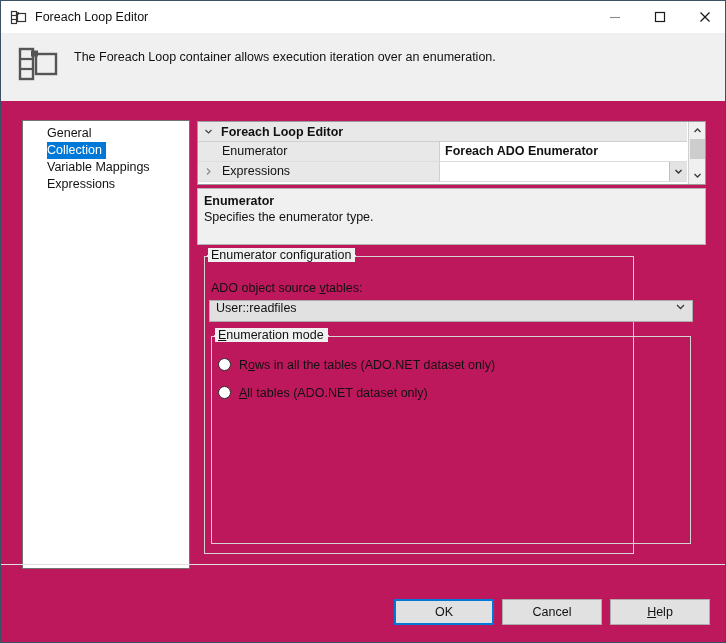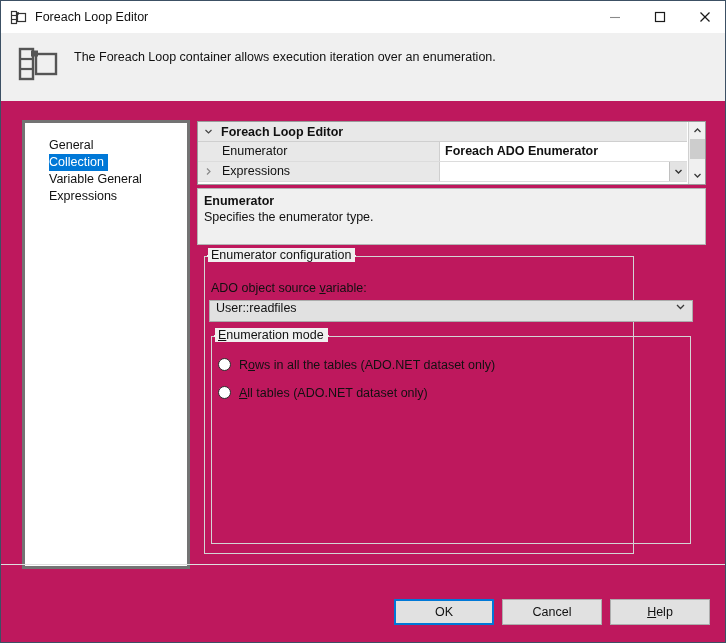--- a/index.html
+++ b/index.html
@@ -84,22 +84,22 @@
   }
 
   
   .sidebar {
     position: absolute;
     left: 21px; top: 119px;
     width: 168px;
     height: 449px;
     box-sizing: border-box;
     background: #ffffff;
-    border: 3px solid #737373;
-    padding-top: 14px;
+    border: 1px solid #737373;
+    padding-top: 4px;
     overflow: hidden;
   }
   .side-item {
     height: 17px;
     line-height: 17px;
     padding-left: 24px;
     font-size: 12.5px;
     color: #111111;
     white-space: nowrap;
     margin-bottom: 0px;
@@ -427,21 +427,21 @@
   </div>
 
   <div class="sidebar">
     <div class="side-item-wrap">
       <div class="side-item">General</div>
     </div>
     <div class="side-item-wrap">
       <span class="side-item selected">Collection</span>
     </div>
     <div class="side-item-wrap">
-      <div class="side-item">Variable General</div>
+      <div class="side-item">Variable Mappings</div>
     </div>
     <div class="side-item-wrap">
       <div class="side-item">Expressions</div>
     </div>
   </div>
 
   <div class="propgrid">
     <div class="pg-rows">
 
       <div class="pg-row category">
@@ -496,21 +496,21 @@
     <div class="desc-title">Enumerator</div>
     <div class="desc-body">Specifies the enumerator type.</div>
   </div>
 
   <div class="gb-outer">
     <div class="gb-frame"></div>
     <div class="gb-frame-top-mask" style="width: 149px;"></div>
       <div class="gb-legend">Enumerator configuration</div>
 
     <div class="field-label">
-      <span>ADO object source </span><u>v</u><span>ariable:</span>
+      <span>ADO object source </span><u>v</u><span>tables:</span>
     </div>
 
     <div class="combo">
       <span class="combo-text">User::readfiles</span>
       <span class="combo-arrow">
         <svg width="11" height="11" viewBox="0 0 11 11">
           <polyline points="2,4 5.5,7.5 9,4" fill="none" stroke="#3a3a3a" stroke-width="1.3"></polyline>
         </svg>
       </span>
     </div>

